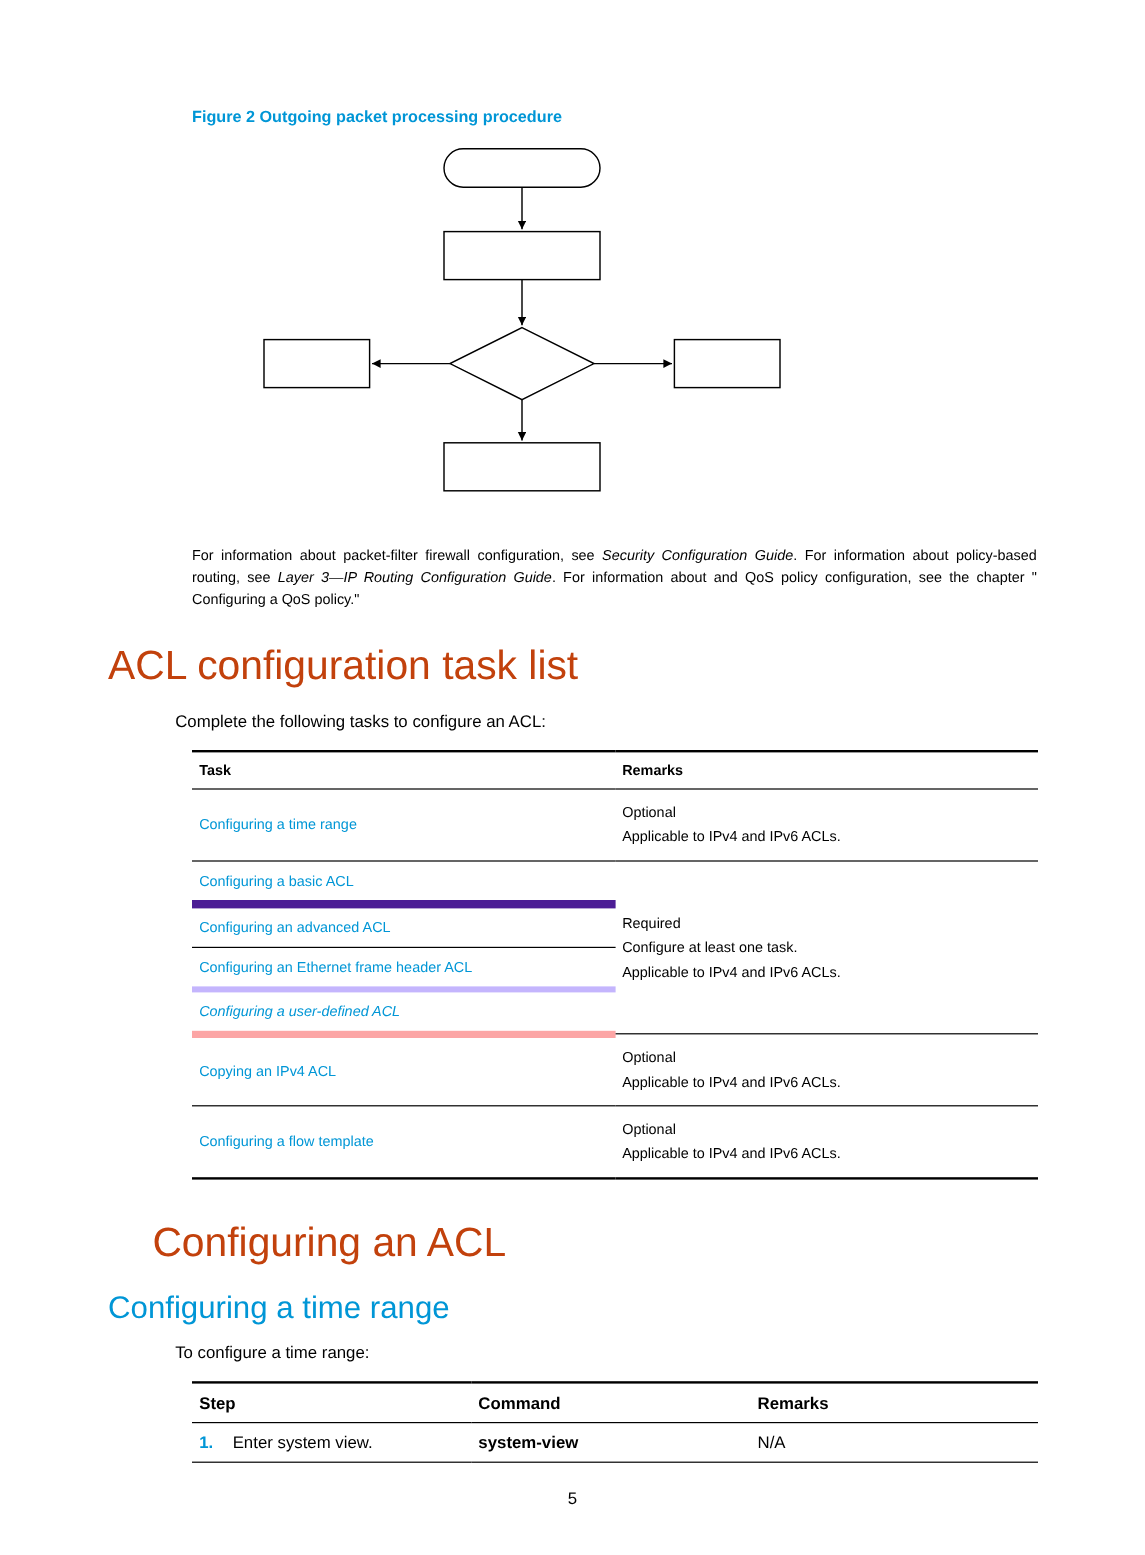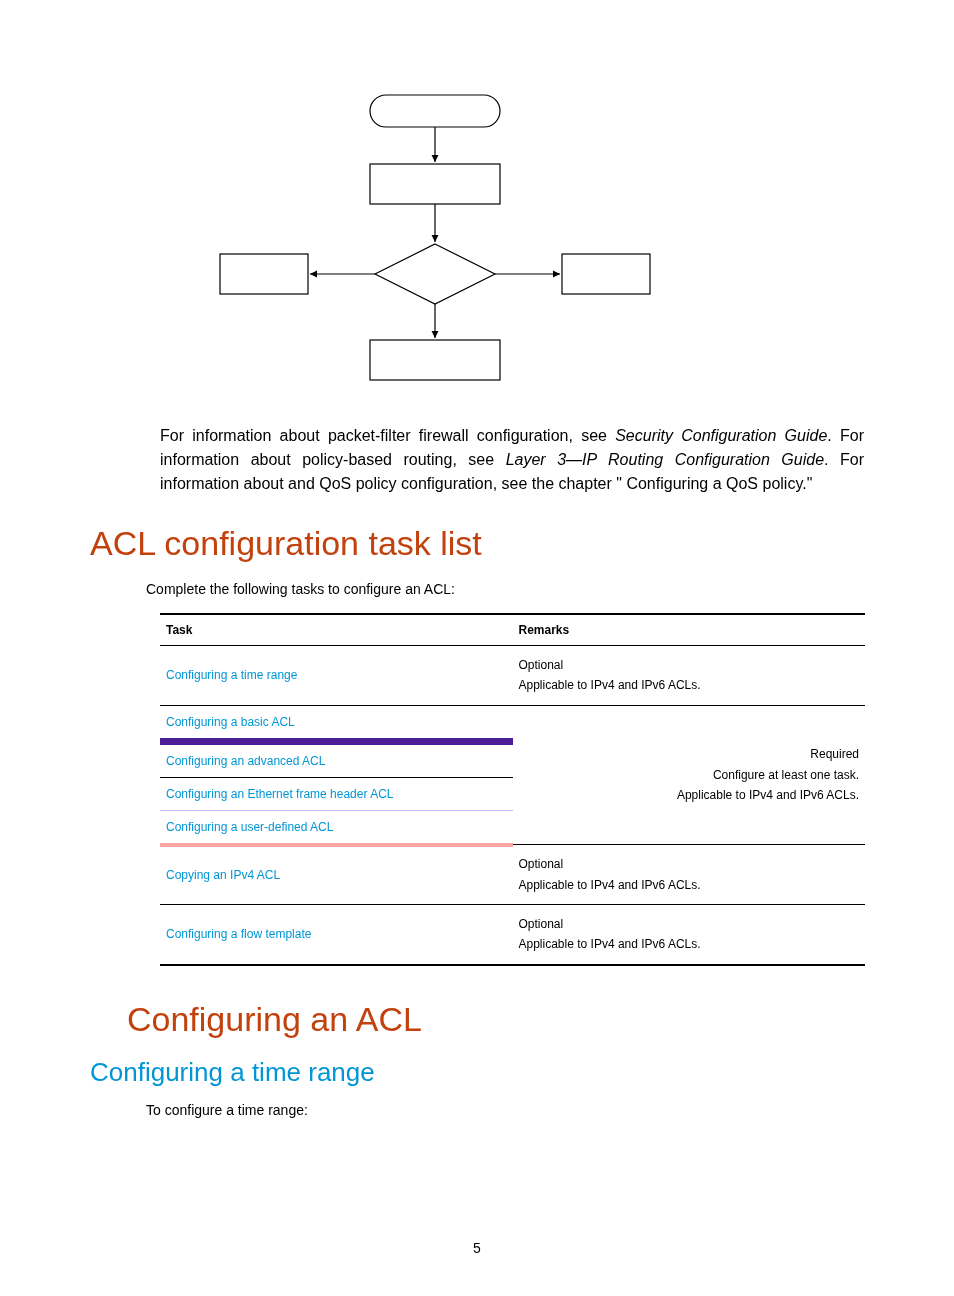--- a/index.html
+++ b/index.html
@@ -24,21 +24,21 @@
     margin-left: 70px;
     margin-bottom: 14px;
     font-family: Arial, sans-serif;
   }
   .flowchart {
     margin-left: 120px;
     margin-bottom: 30px;
   }
   .body-text {
     font-family: Arial, sans-serif;
-    font-size: 16px;
+    font-size: 12px;
     line-height: 1.5;
     text-align: justify;
     margin-left: 70px;
     margin-bottom: 28px;
   }
   .body-text .italic {
     font-style: italic;
   }
   h1.section {
     color: #c2410c;
@@ -125,20 +125,21 @@
     left: 0;
     text-align: center;
     font-size: 14px;
   }
 </style>
 </head>
 <body>
 
 <div class="page">
 
+  <div class="figure-caption">Figure 2 Outgoing packet processing procedure</div>
 
   <div class="flowchart">
     <svg width="480" height="300" viewBox="0 0 480 300">
       <defs>
         <marker id="arrow" markerWidth="8" markerHeight="8" refX="6" refY="3" orient="auto">
           <path d="M0,0 L6,3 L0,6 Z" fill="#000"></path>
         </marker>
       </defs>
 
       <rect x="160" y="5" width="130" height="32" rx="16" ry="16" fill="none" stroke="#000" stroke-width="1.2"></rect>
@@ -181,34 +182,34 @@
     <tbody>
       <tr class="sep">
         <td><span class="link">Configuring a time range</span></td>
         <td class="remarks-cell">
           <span>Optional</span><br>
           <span>Applicable to IPv4 and IPv6 ACLs.</span>
         </td>
       </tr>
       <tr>
         <td style="border-bottom:7px solid #4c1d95;"><span class="link">Configuring a basic ACL</span></td>
-        <td rowspan="4" class="remarks-cell" style="border-bottom:1px solid #000;text-align:right;">
+        <td rowspan="4" class="remarks-cell" style="border-bottom:1px solid #000;">
           <span>Required</span><br>
           <span>Configure at least one task.</span><br>
           <span>Applicable to IPv4 and IPv6 ACLs.</span>
         </td>
       </tr>
       <tr>
         <td style="border-bottom:1px solid #000;"><span class="link">Configuring an advanced ACL</span></td>
       </tr>
       <tr>
-        <td style="border-bottom:1px solid #c4b5fd;"><span class="link">Configuring an Ethernet frame header ACL</span></td>
-      </tr>
-      <tr>
-        <td style="border-bottom:4px solid #fca5a5;"><span class="link">Configuring a user-defined ACL</span></td>
+        <td style="border-bottom:5px solid #c4b5fd;"><span class="link">Configuring an Ethernet frame header ACL</span></td>
+      </tr>
+      <tr>
+        <td style="border-bottom:6px solid #fca5a5;font-style:italic;"><span class="link">Configuring a user-defined ACL</span></td>
       </tr>
       <tr class="sep">
         <td><span class="link">Copying an IPv4 ACL</span></td>
         <td class="remarks-cell">
           <span>Optional</span><br>
           <span>Applicable to IPv4 and IPv6 ACLs.</span>
         </td>
       </tr>
       <tr class="bot">
         <td><span class="link">Configuring a flow template</span></td>
@@ -219,16 +220,35 @@
       </tr>
     </tbody>
   </table>
 
   <h1 class="section" style="margin-top:34px;margin-left:37px;">Configuring an ACL</h1>
 
   <h2 class="section">Configuring a time range</h2>
 
   <div class="intro">To configure a time range:</div>
 
+  <table class="step-table">
+    <thead>
+      <tr>
+        <th style="width:33%">Step</th>
+        <th style="width:33%">Command</th>
+        <th>Remarks</th>
+      </tr>
+    </thead>
+    <tbody>
+      <tr>
+        <td>
+          <span class="step-num">1.</span>
+          <span>Enter system view.</span>
+        </td>
+        <td><span class="cmd">system-view</span></td>
+        <td><span>N/A</span></td>
+      </tr>
+    </tbody>
+  </table>
 
 </div>
 
 <div class="page-num">5</div>
 
 </body></html>

